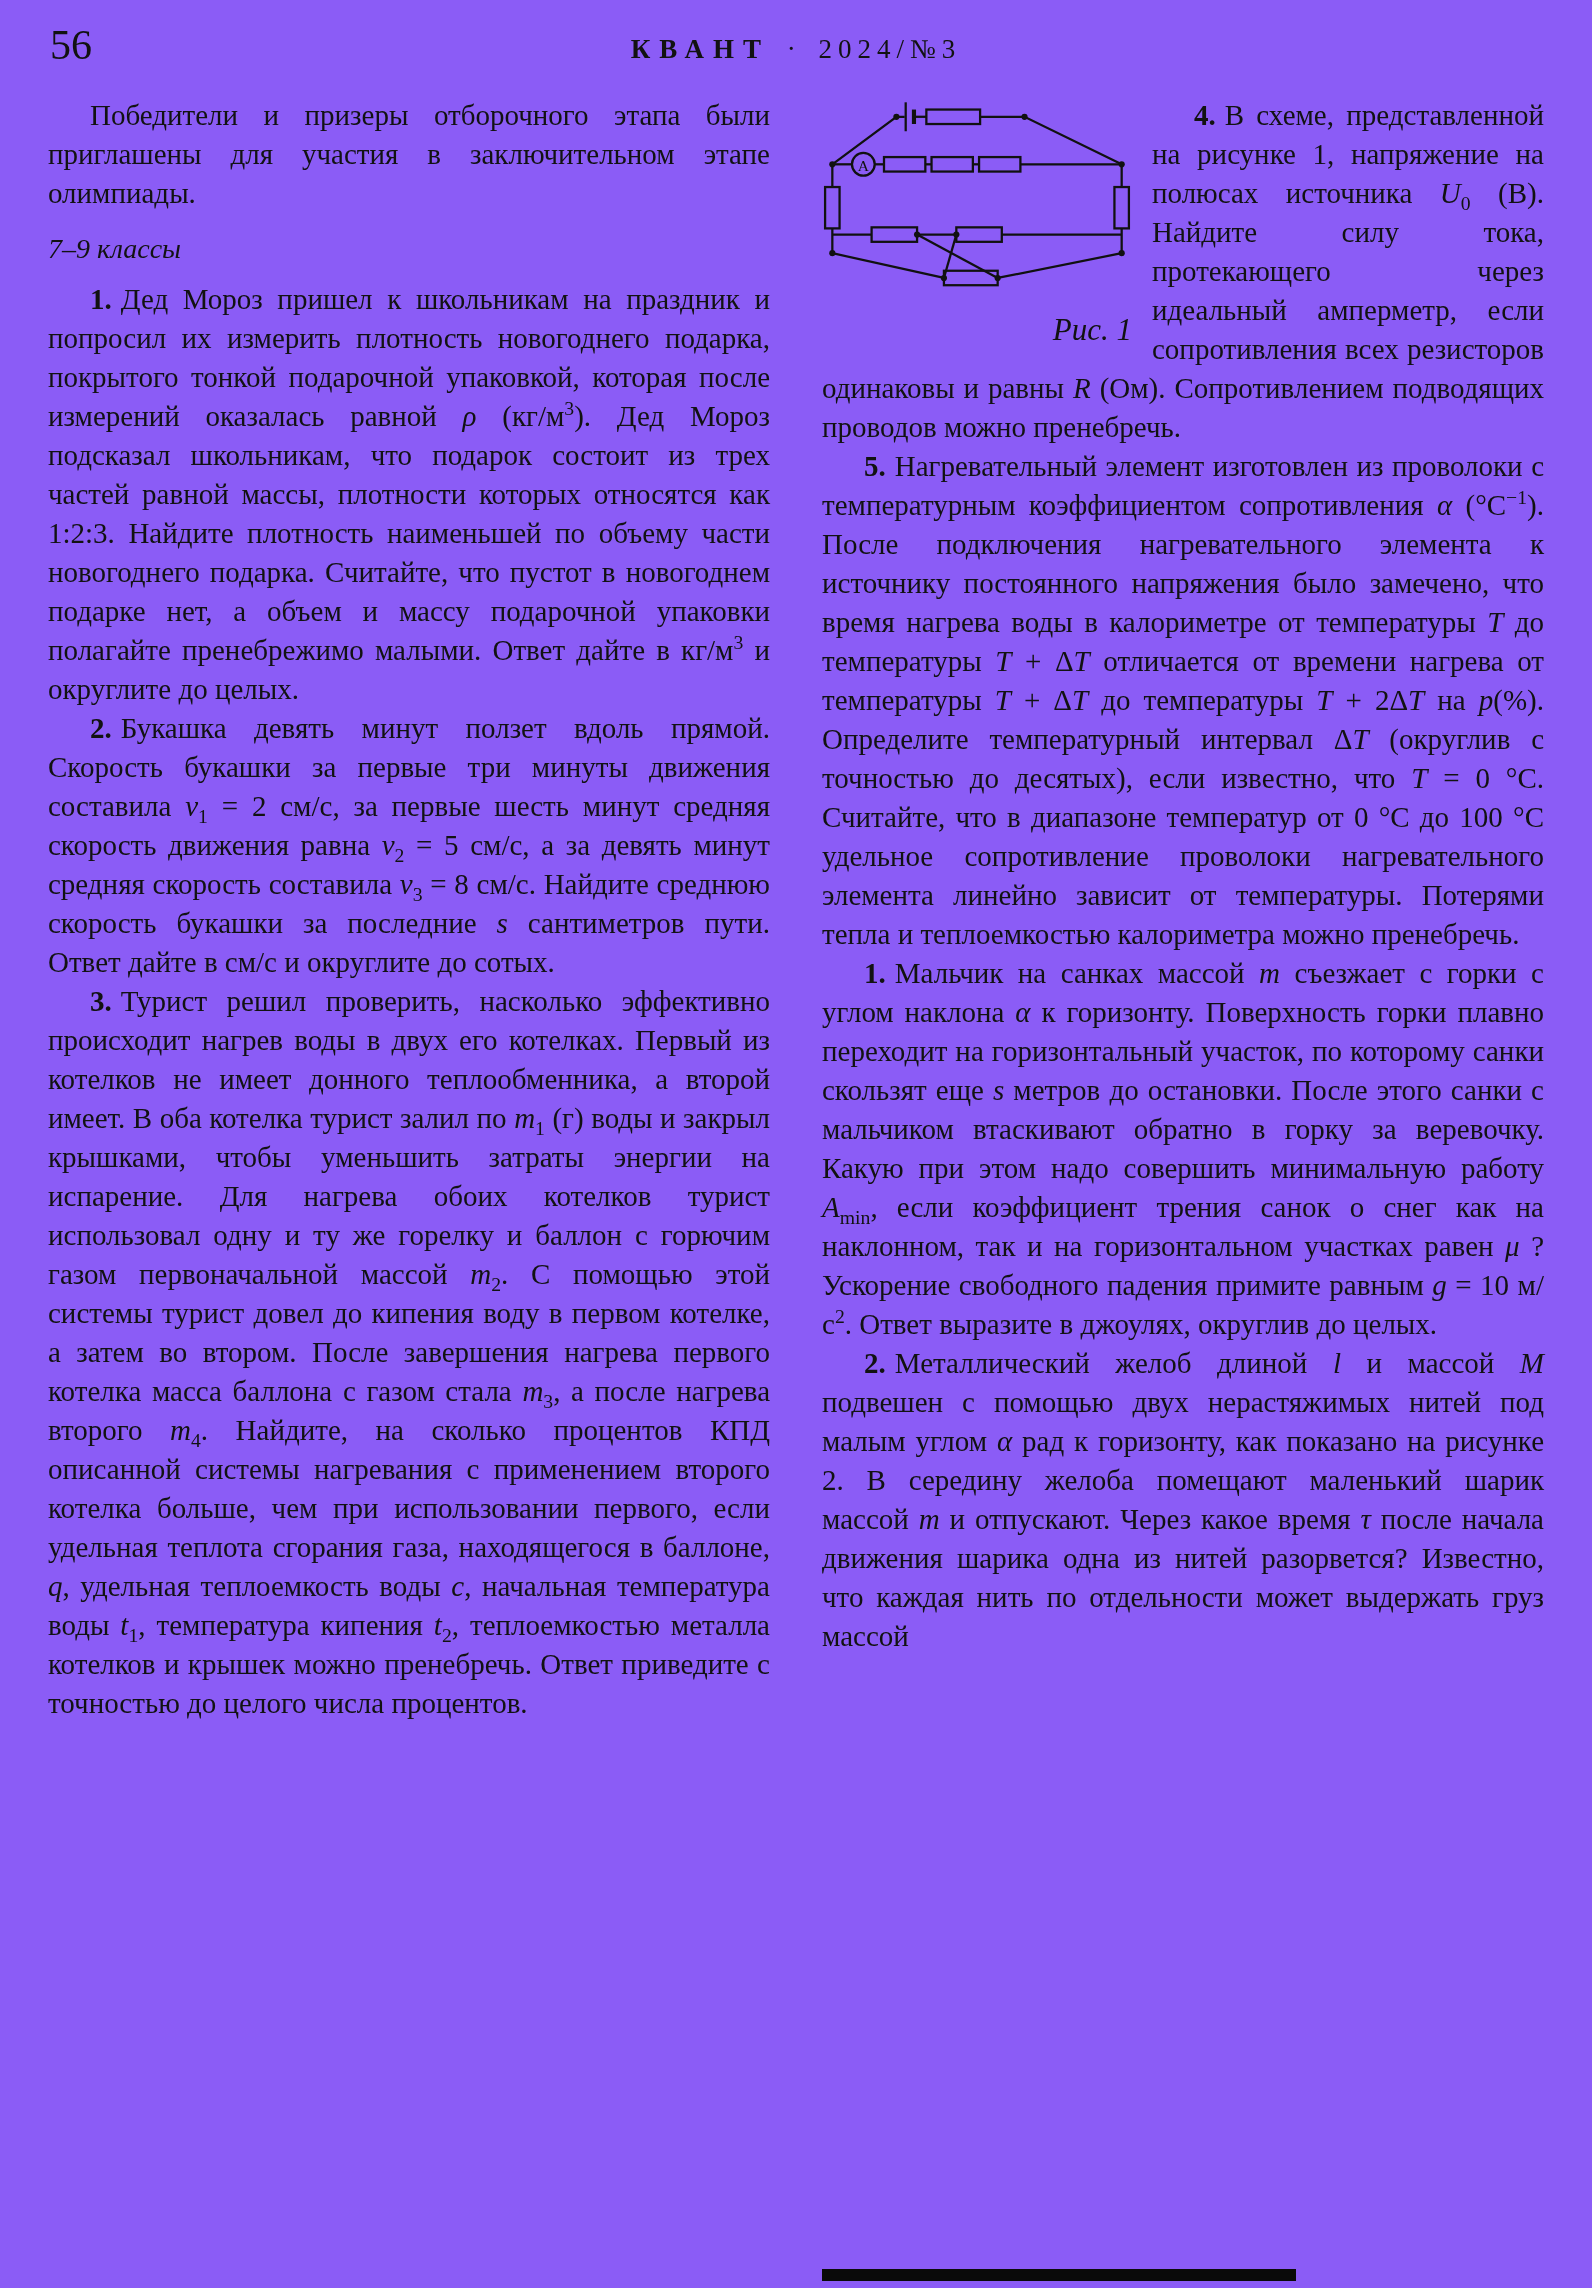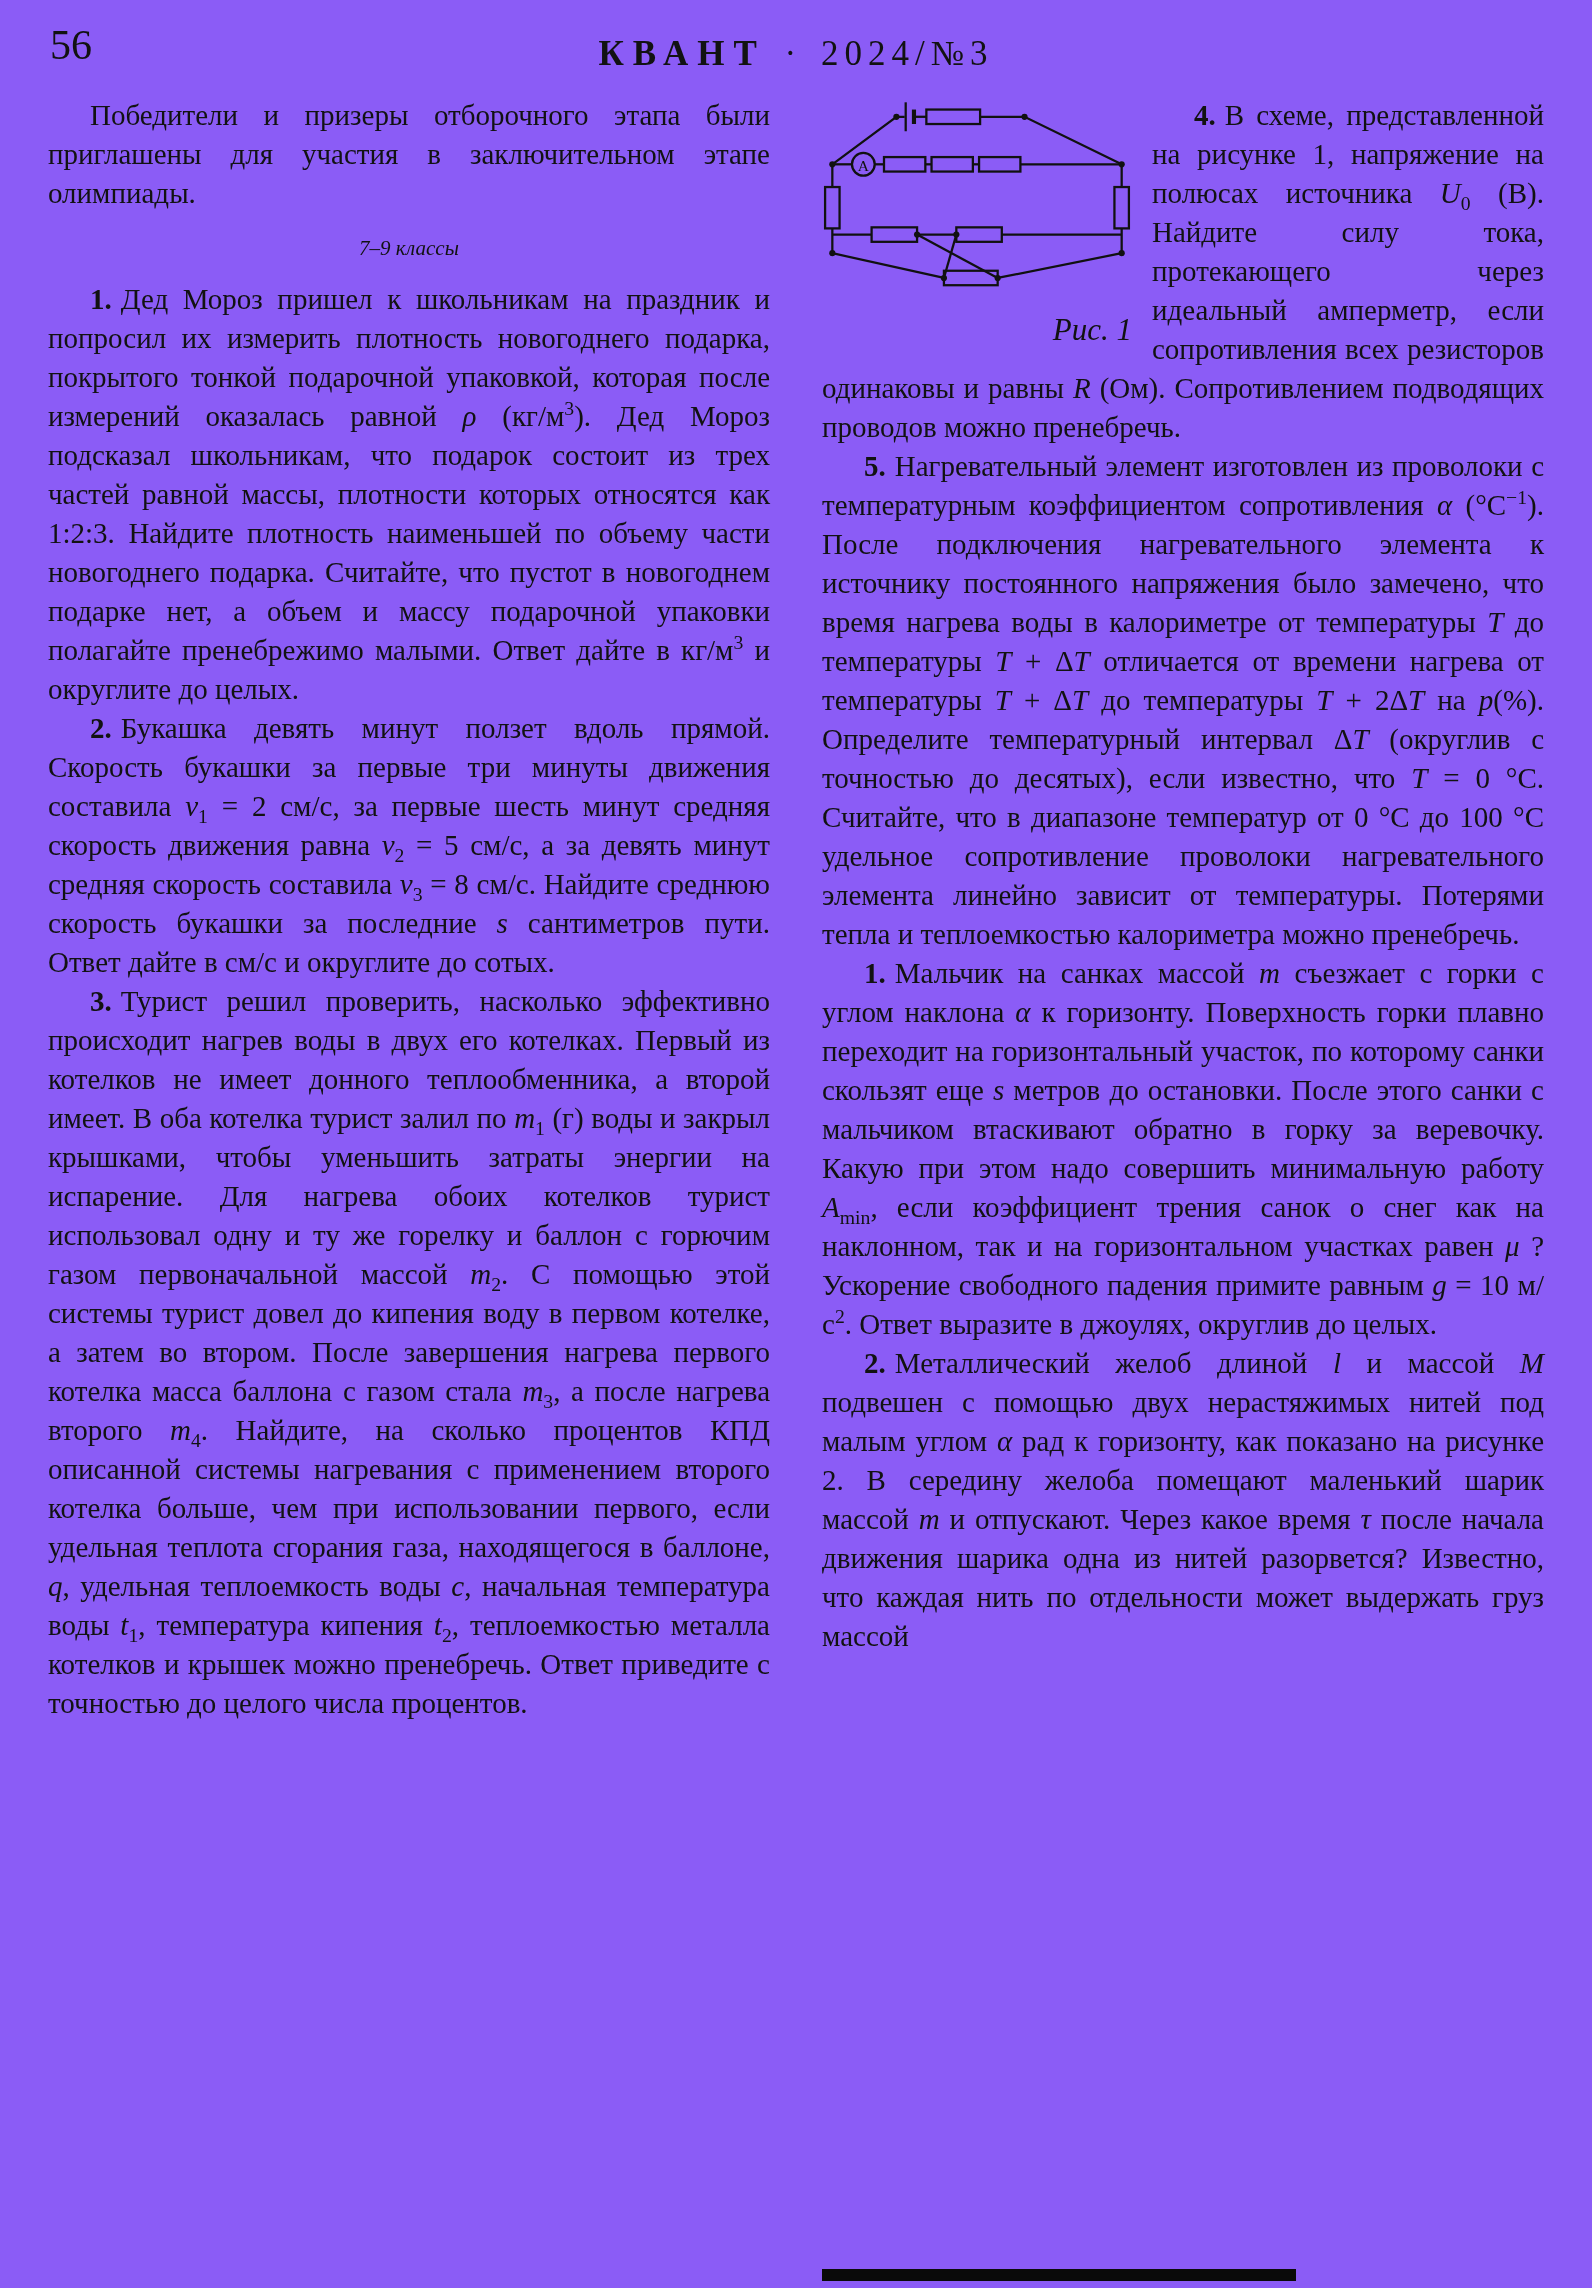--- a/index.html
+++ b/index.html
@@ -2,32 +2,32 @@
 <html lang="ru"><head>
 <meta charset="utf-8">
 <style>
   * { margin:0; padding:0; box-sizing:border-box; }
   html, body { background:#ffffff; }
   body { width:1592px; height:2289px; color:#121212; font-family:"Liberation Serif", serif; }
   .page { position:relative; width:1592px; height:2289px; padding:24px 48px 0 48px; overflow:hidden; background:#8b5cf6; }
 
   .page-header { position:relative; height:58px; }
   .page-number { position:absolute; left:2px; top:0; font-size:42px; line-height:1; }
-  .journal-title { text-align:center; padding-top:10px; font-size:35px; }
+  .journal-title { text-align:center; padding-top:10px; font-size:27px; }
   .jname { font-weight:bold; letter-spacing:9px; margin-right:10px; }
   .jdot { margin-right:10px; letter-spacing:6px; }
   .jissue { letter-spacing:6px; }
 
   .columns { display:flex; gap:52px; margin-top:14px; height:2185px; }
   .col { flex:1; position:relative; font-size:29px; line-height:39px; text-align:justify;
          hyphens:auto; -webkit-hyphens:auto; }
 
   .para { text-indent:42px; }
   .pnum { font-weight:bold; padding-right:9px; }
-  .section { font-style:italic; font-weight:normal; text-align:center; font-size:21px;
+  .section { font-style:italic; font-weight:normal; font-size:28px;
              margin:16px 0 12px 0; line-height:39px; }
   .it { font-style:italic; }
   sub, sup { font-size:0.68em; line-height:0; }
 
   .figure { float:left; width:310px; margin:4px 20px 4px 0; text-indent:0; }
   .figure svg { display:block; }
   .caption { font-style:italic; font-size:31px; margin-top:8px; text-indent:4px; text-align:right; }
 
   .clipped-bar { position:absolute; left:0; bottom:0; width:474px; height:12px; background:#0a0a0a; }
 </style>

